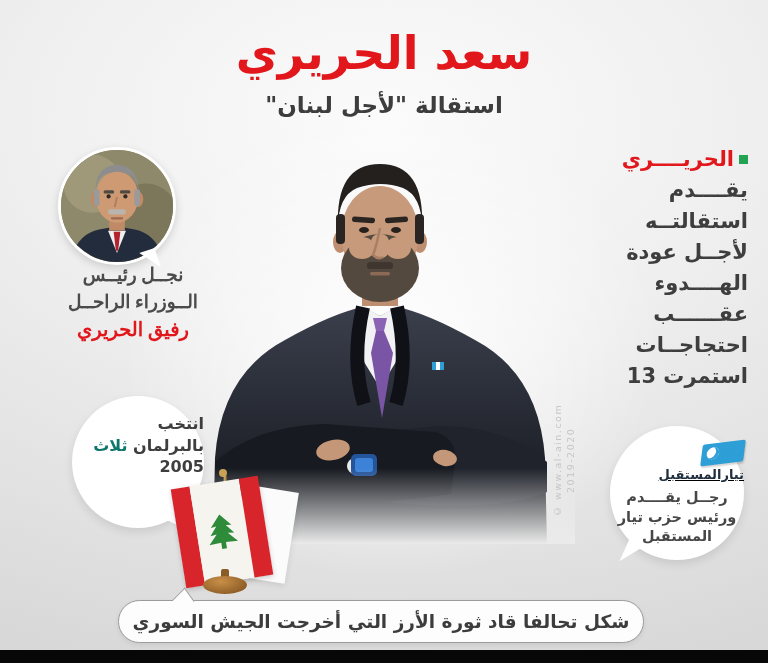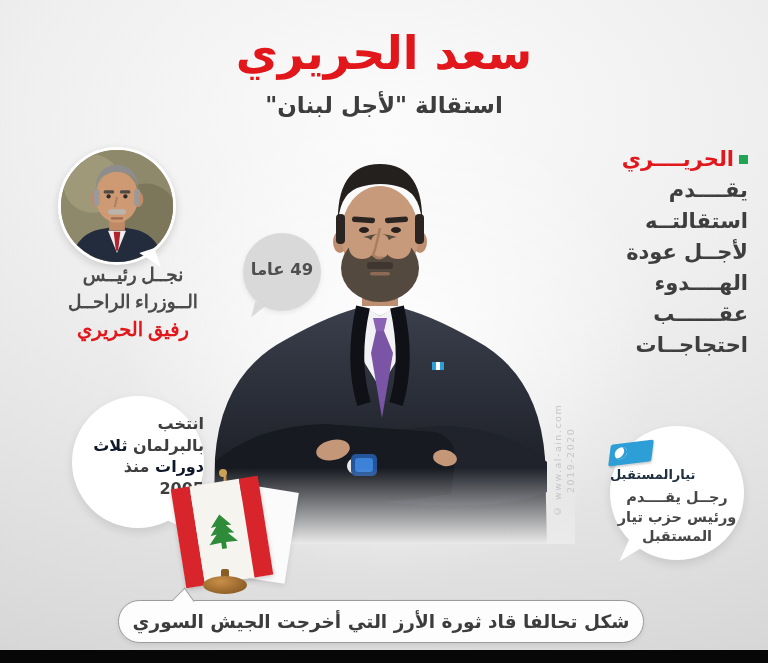--- a/index.html
+++ b/index.html
@@ -39,21 +39,21 @@
 
   
   .watermark{position:absolute;left:551px;top:390px;height:140px;writing-mode:vertical-rl;
     transform:rotate(180deg);color:#c6c6c6;font-size:9.5px;letter-spacing:1.5px;line-height:13px;text-align:center;}
 
   
   .elected{position:absolute;left:72px;top:396px;width:132px;height:132px;border-radius:50%;
     background:#fff;box-shadow:0 4px 10px rgba(0,0,0,.10);}
   .elected .txt{position:absolute;width:100%;top:17px;text-align:right;direction:rtl;
     color:#3e3e3e;font-size:16px;font-weight:bold;line-height:21.5px;}
-  .elected .r{color:#0f172a;}
+  .elected .r{color:#0f766e;}
   .elected-tail{position:absolute;left:94px;top:116px;width:0;height:0;
     border-top:24px solid #fff;border-left:18px solid transparent;transform:rotate(-26deg);}
 
   
   .flag-group{position:absolute;left:172px;top:472px;width:132px;height:128px;}
   .paper{position:absolute;left:64px;top:16px;width:56px;height:92px;background:#fbfbfb;
     transform:rotate(9deg);box-shadow:0 2px 6px rgba(0,0,0,.10);}
   .pole{position:absolute;left:50px;top:4px;width:3px;height:102px;
     background:linear-gradient(90deg,#e0b873,#9a7335);transform:rotate(2deg);}
   .finial{position:absolute;left:47px;top:-3px;width:8px;height:8px;border-radius:50%;background:#caa255;}
@@ -77,21 +77,21 @@
   .headline{position:absolute;top:144px;right:20px;width:165px;direction:rtl;
     color:#3e3e3e;font-size:21px;font-weight:bold;line-height:31px;}
   .headline .first{color:#e2171c;}
   .green-sq{display:inline-block;width:9px;height:9px;background:#23a455;margin-left:5px;vertical-align:2px;}
 
   
   .future{position:absolute;left:610px;top:426px;width:134px;height:134px;border-radius:50%;
     background:#fff;box-shadow:0 4px 10px rgba(0,0,0,.10);}
   .future-tail{position:absolute;left:14px;top:114px;width:0;height:0;
     border-top:26px solid #fff;border-right:18px solid transparent;transform:rotate(24deg);}
-  .fm-logo{position:absolute;left:0;top:16px;width:100%;display:flex;flex-direction:column;align-items:flex-start;}
+  .fm-logo{position:absolute;left:0;top:16px;width:100%;display:flex;flex-direction:column;align-items:flex-end;text-decoration:underline;}
   .fm-flag{width:42px;height:22px;background:#2d9fd6;transform:skewX(-14deg) rotate(-7deg);
     border-radius:2px;position:relative;box-shadow:1px 2px 2px rgba(0,0,0,.18);}
   .fm-flag::after{content:"";position:absolute;left:5px;top:4px;width:12px;height:12px;
     border-radius:50%;background:#fff;box-shadow:inset -3px -1px 0 #2d9fd6;}
   .fm-logo-text{margin-top:3px;direction:rtl;color:#20303f;font-size:13px;font-weight:bold;}
   .future .txt{position:absolute;width:100%;top:62px;text-align:center;direction:rtl;
     color:#474747;font-size:14.5px;font-weight:bold;line-height:19.5px;}
 
   .footer-bar{position:absolute;left:0;bottom:0;width:100%;height:13px;background:#070707;}
 </style>
@@ -185,35 +185,27 @@
     </svg>
   </div>
   <div class="rafic-tail"></div>
 
   <div class="father-caption">
     <div>نجــل رئيــس</div>
     <div>الــوزراء الراحــل</div>
     <div class="red-line">رفيق الحريري</div>
   </div>
 
-  <div class="age-badge">
-    <div class="label">49 عاما</div>
-    <div class="age-tail"></div>
-  </div>
 
   <div class="elected">
     <div class="txt">
       <div>انتخب</div>
       <div>
         <span>بالبرلمان</span>
         <span class="r">ثلاث</span>
-      </div>
-      <div>
-        <span class="r">دورات</span>
-        <span>منذ</span>
       </div>
       <div>2005</div>
     </div>
     <div class="elected-tail"></div>
   </div>
 
   <div class="flag-group">
     <div class="paper"></div>
     <div class="finial"></div>
     <div class="pole"></div>
@@ -236,20 +228,21 @@
   </div>
 
   <div class="headline">
     <div><span class="green-sq"></span><span class="first">الحريــــري</span></div>
     <div>يقــــدم</div>
     <div>استقالتــه</div>
     <div>لأجــل عودة</div>
     <div>الهــــدوء</div>
     <div>عقــــــب</div>
     <div>احتجاجــات</div>
+    <div>استمرت 13</div>
   </div>
 
   <div class="future">
     <div class="fm-logo">
       <div class="fm-flag"></div>
       <div class="fm-logo-text">تيارالمستقبل</div>
     </div>
     <div class="txt">
       <div>رجــل يقــــدم</div>
       <div>ورئيس حزب تيار</div>

